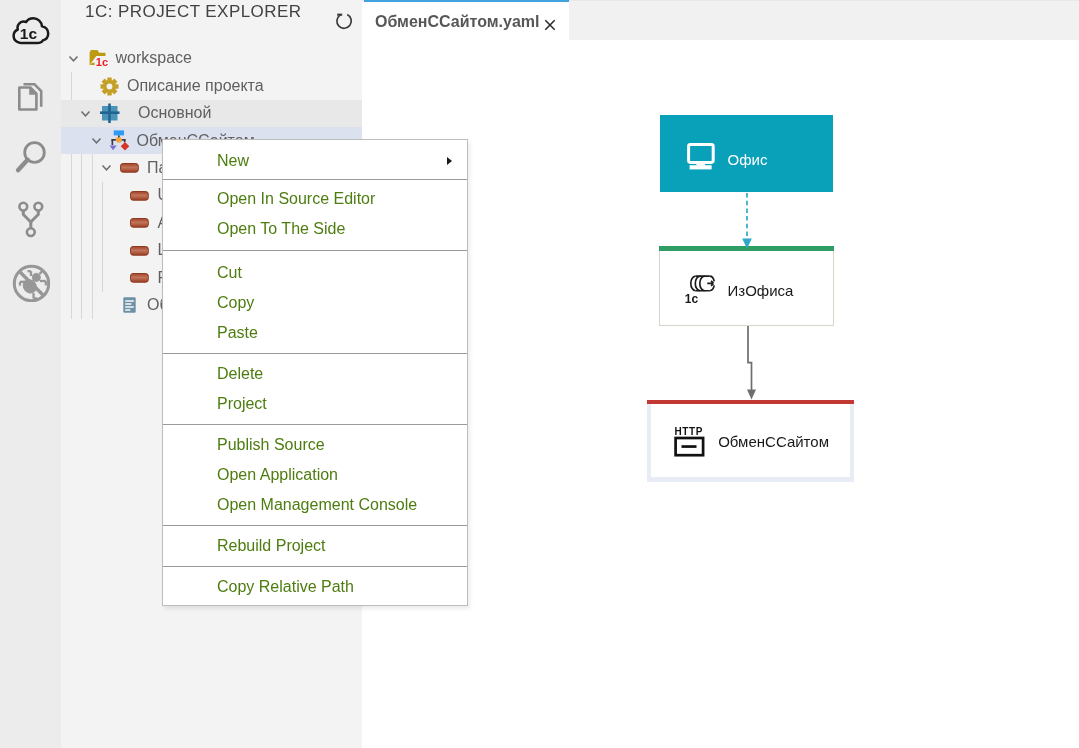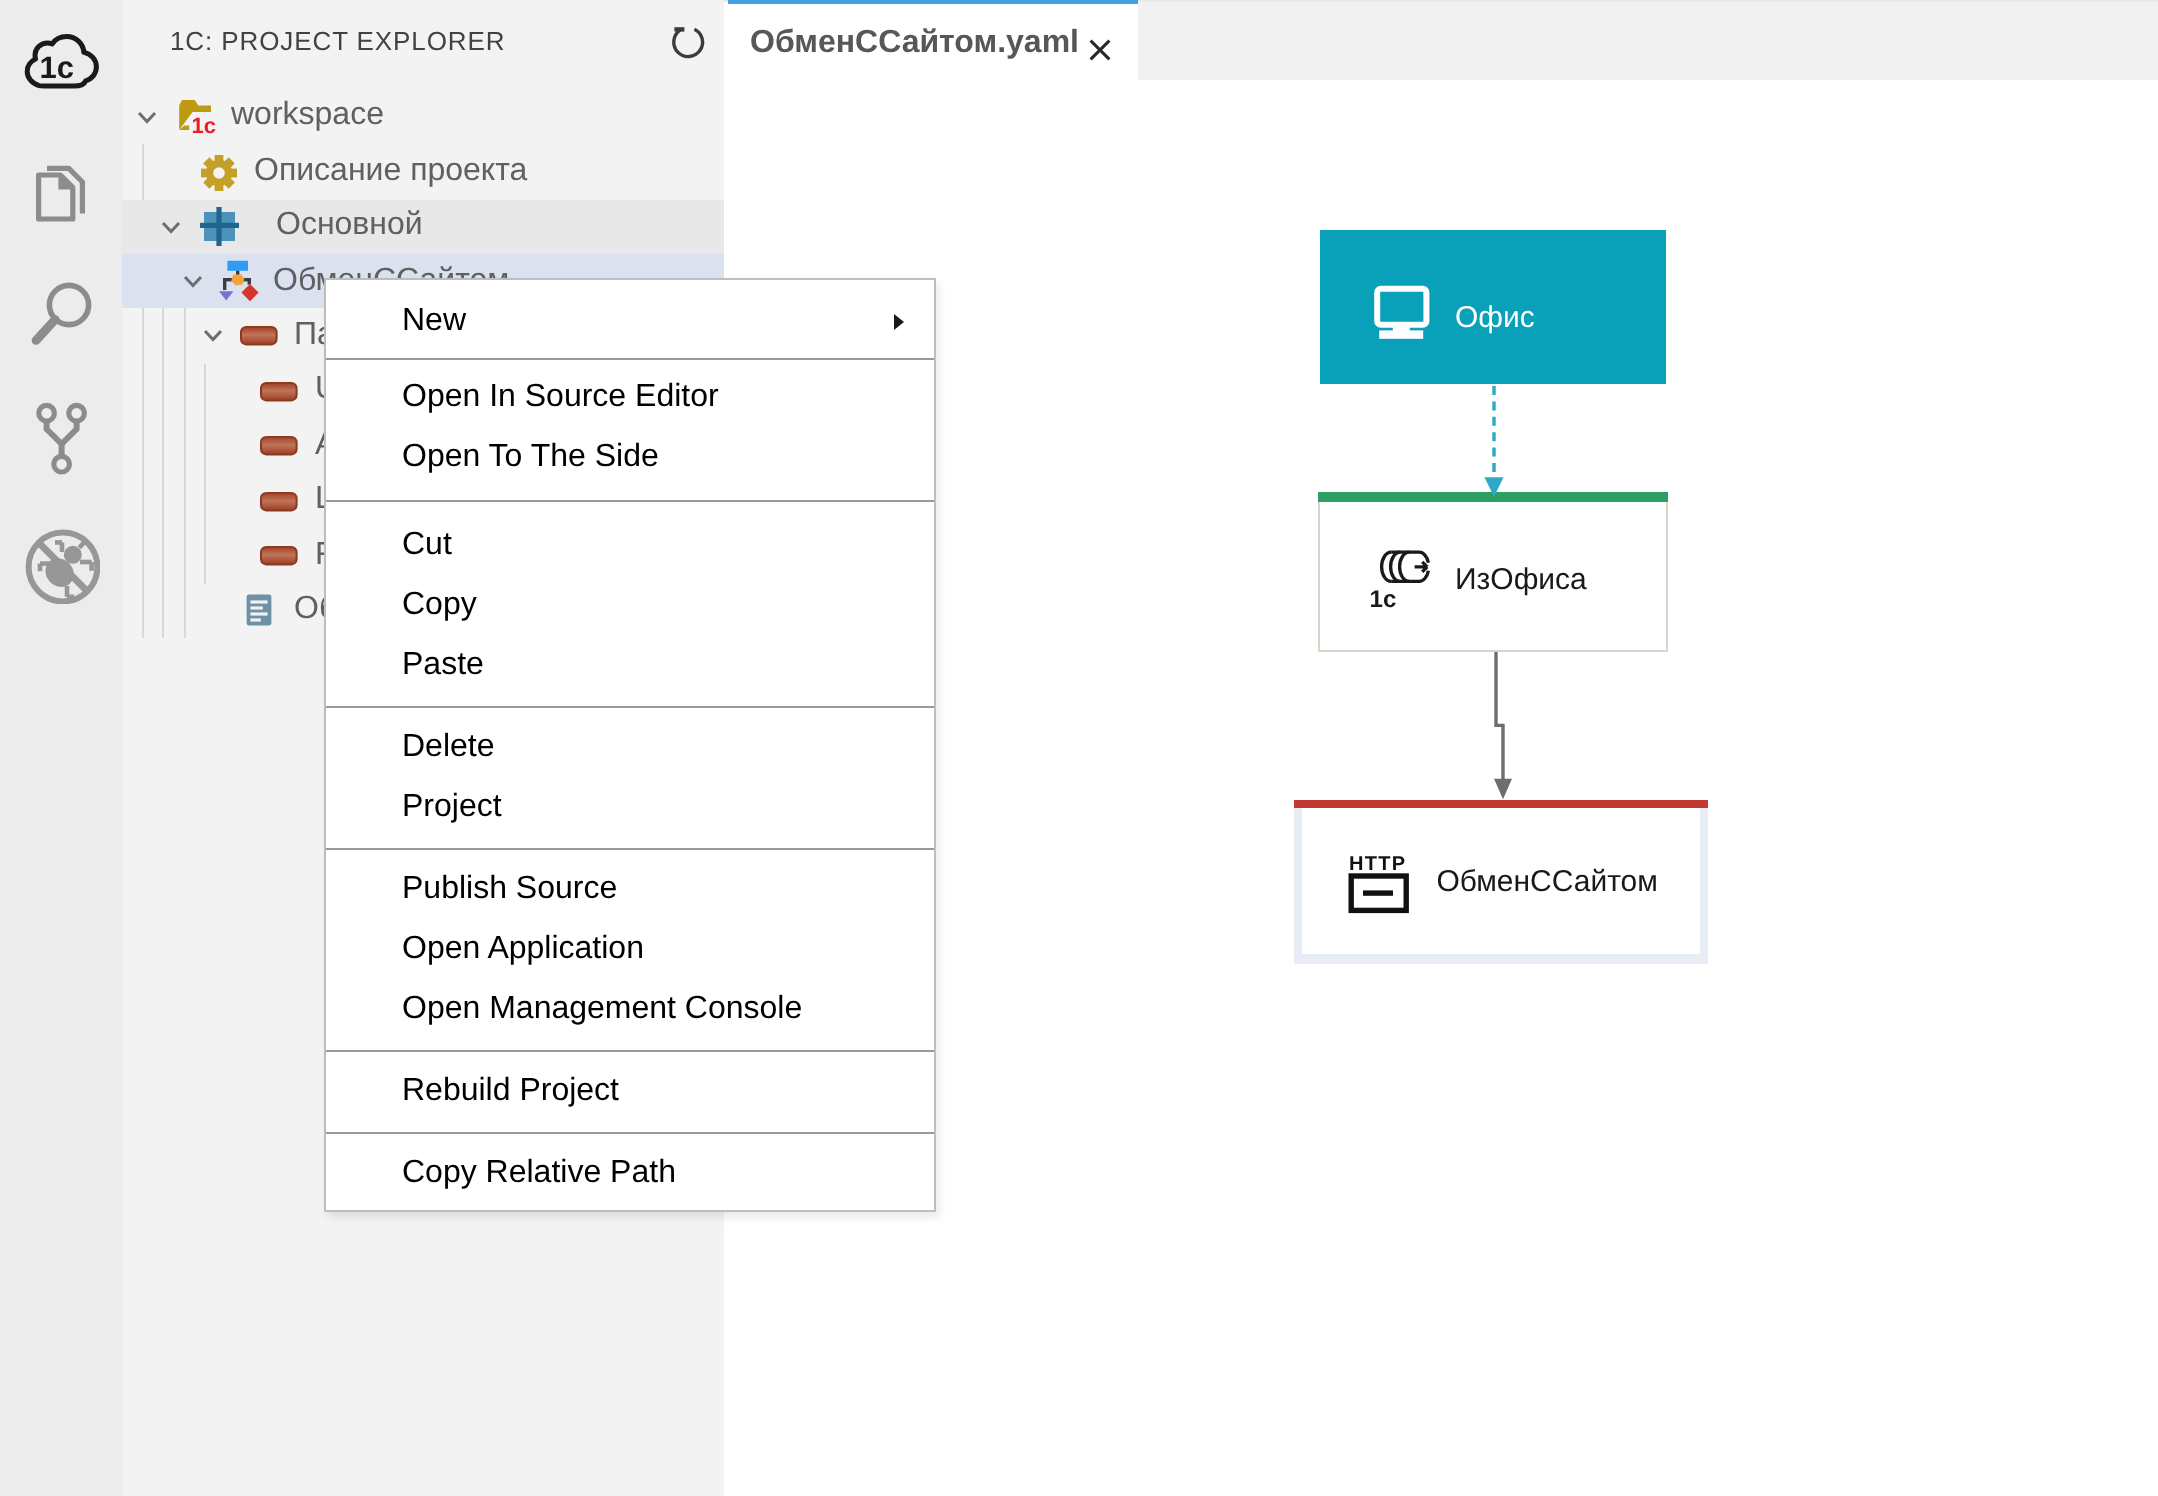--- a/index.html
+++ b/index.html
@@ -6,21 +6,21 @@
   html,body { width:1079px; height:748px; overflow:hidden; background:#fff;
     font-family:"Liberation Sans", sans-serif; }
   .abs { position:absolute; }
   #stage { position:relative; width:1079px; height:748px; }
 
   
   #actbar { left:0; top:0; width:61px; height:748px; background:#ececec; }
 
   
   #explorer { left:61px; top:0; width:301px; height:748px; background:#f3f3f3; overflow:hidden; }
-  #explorer-title { left:24px; top:13px; font-size:13px; letter-spacing:0.45px; color:#424242; }
+  #explorer-title { left:24px; top:2px; font-size:17px; letter-spacing:0.45px; color:#424242; }
   .trow { position:absolute; left:0; width:301px; height:27.4px; }
   .trow .lbl { position:absolute; top:50%; transform:translateY(-50%); font-size:16px; color:#606060; white-space:nowrap; }
   .guide { position:absolute; width:1px; background:#d7d7d7; }
 
   
   #editor { left:362px; top:0; width:717px; height:748px; background:#fff; }
   #tabgray { left:207.3px; top:1px; width:509.7px; height:39.4px; background:#f1f1f1; }
   #tab { left:2px; top:0; width:205.3px; height:40px; background:#fff; border-top:2px solid #42a2e0;font-weight:bold; }
   #tabtext { left:11px; top:11px; font-size:16px; color:#575757; }
   #topline { left:0px; top:0px; width:717px; height:1px; background:#e9e9e9; }
@@ -32,21 +32,21 @@
   #izofisa-bar { left:297px; top:246px; width:175px; height:5.4px; background:#2f9e64; }
   #node-izofisa .txt { position:absolute; left:67.5px; top:43.5px; transform:translateY(-50%); color:#191919; font-size:15px; }
   #halo { left:285.4px; top:400px; width:206.6px; height:81.5px; background:#e8edf5; }
   #obmen-bar { left:285.4px; top:400px; width:206.6px; height:4.4px; background:#c23934; }
   #node-obmen { left:289px; top:404.2px; width:199px; height:73.3px; background:#fff; }
   #node-obmen .txt { position:absolute; left:67.2px; top:50%; transform:translateY(-50%); color:#191919; font-size:15px; }
 
   
   #cmenu { left:162px; top:138.6px; width:305.5px; background:#fff; border:1px solid #bdbdbd;
            box-shadow:2px 3px 4px rgba(0,0,0,0.08); padding:6px 0 3px 0; }
-  .mi { position:relative; height:30px; line-height:30px; padding-left:38px; font-size:16px; color:#000000; white-space:nowrap; }
+  .mi { position:relative; height:30px; line-height:30px; padding-left:38px; font-size:16px; color:#4d7c0f; white-space:nowrap;margin-left:16px; }
   .msep { height:1px; background:#9a9a9a; margin:5px 0; }
   .marrow { position:absolute; right:15px; top:11px; width:0; height:0;
             border-left:5px solid #1a1a1a; border-top:4px solid transparent; border-bottom:4px solid transparent; }
 </style>
 </head>
 <body>
 <div id="stage">
 
   <div class="abs" id="actbar">
 

